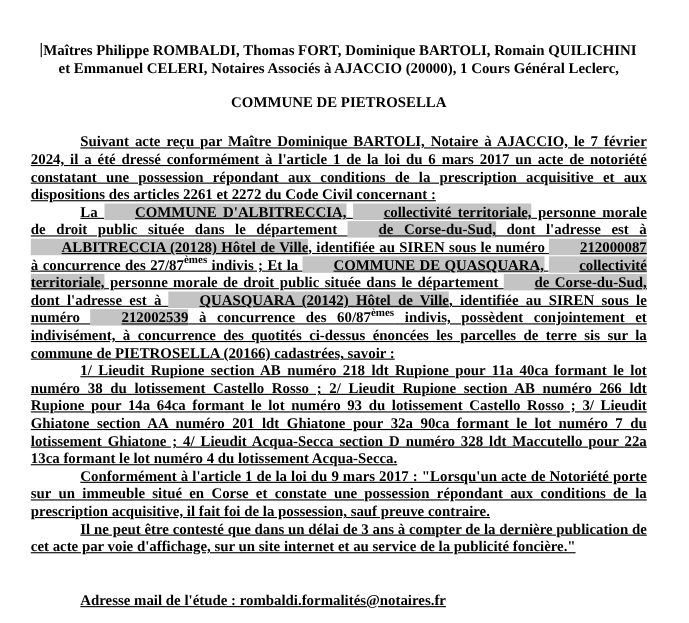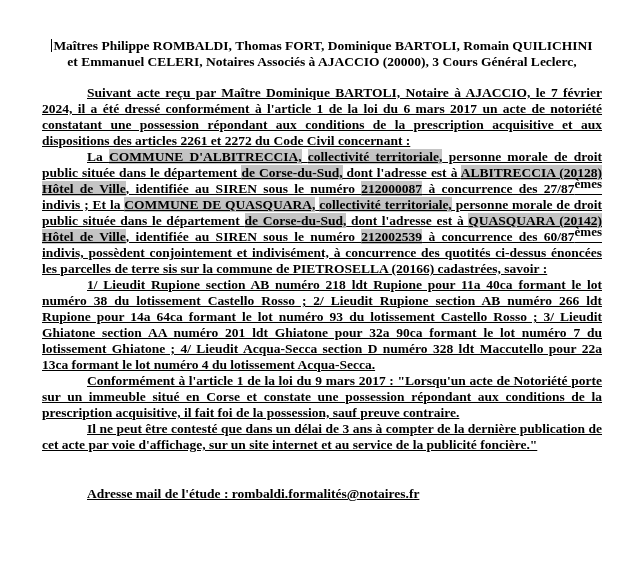--- a/index.html
+++ b/index.html
@@ -16,67 +16,68 @@
     color: #000000;
   }
   .page {
     position: relative;
     width: 626px;
     height: 566px;
     background: #ffffff;
   }
   .doc {
     position: absolute;
-    left: 42px;
+    left: 28px;
     top: 38px;
     width: 560px;
     font-size: 13.5px;
     line-height: 16px;
   }
   .center-line {
     text-align: center;
     margin: 0;
   }
   .header-block { margin-bottom: 15px; }
   .title-line { margin-bottom: 15px; }
   .subtitle-line { margin-bottom: 20px; }
   .para {
     margin: 0;
     text-align: justify;
     text-indent: 45px;
     text-decoration: underline;
   }
   .para.align-left { text-align: left; margin-top: 33px; }
-  .hl { background: #c4c4c4; }
+  .hl { background: #c4c4c4; padding-left: 28px; }
   sup {
-    font-size: 13px;
+    font-size: 10px;
     line-height: 0;
     vertical-align: super;
   }
   .caret {
     display: inline-block;
     width: 1px;
     height: 13px;
     background: #000;
     vertical-align: -2px;
     margin-right: 1px;
   }
 </style>
 </head>
 <body>
 
 <div class="page">
   <div class="doc">
 
     <div class="header-block">
       <p class="center-line"><span class="caret"></span><span>Maîtres Philippe ROMBALDI, Thomas FORT, Dominique BARTOLI, Romain QUILICHINI</span></p>
-      <p class="center-line"><span>et Emmanuel CELERI, Notaires Associés à AJACCIO (20000), 3 Cours Général Leclerc,</span></p>
+      <p class="center-line"><span>et Emmanuel CELERI, Notaires Associés à AJACCIO (20000), 1 Cours Général Leclerc,</span></p>
     </div>
 
 
+    <p class="center-line subtitle-line">COMMUNE DE PIETROSELLA</p>
 
     <div>
         <p class="para"><span>Suivant acte reçu par Maître Dominique BARTOLI, Notaire à AJACCIO, le 7 février 2024, il a été dressé conformément à l'article 1 de la loi du 6 mars 2017 un acte de notoriété constatant une possession répondant aux conditions de la prescription acquisitive et aux dispositions des articles 2261 et 2272 du Code Civil concernant :</span></p>
         <p class="para"><span>La </span><span class="hl">COMMUNE D'ALBITRECCIA,</span><span> </span><span class="hl">collectivité territoriale,</span><span> personne morale de droit public située dans le département </span><span class="hl">de Corse-du-Sud,</span><span> dont l'adresse est à </span><span class="hl">ALBITRECCIA (20128) Hôtel de Ville</span><span>, identifiée au SIREN sous le numéro </span><span class="hl">212000087</span><span> à concurrence des 27/87</span><sup>èmes</sup><span> indivis ; Et la </span><span class="hl">COMMUNE DE QUASQUARA,</span><span> </span><span class="hl">collectivité territoriale,</span><span> personne morale de droit public située dans le département </span><span class="hl">de Corse-du-Sud,</span><span> dont l'adresse est à </span><span class="hl">QUASQUARA (20142) Hôtel de Ville</span><span>, identifiée au SIREN sous le numéro </span><span class="hl">212002539</span><span> à concurrence des 60/87</span><sup>èmes</sup><span> indivis, possèdent conjointement et indivisément, à concurrence des quotités ci-dessus énoncées les parcelles de terre sis sur la commune de PIETROSELLA (20166) cadastrées, savoir :</span></p>
         <p class="para"><span>1/ Lieudit Rupione section AB numéro 218 ldt Rupione pour 11a 40ca formant le lot numéro 38 du lotissement Castello Rosso ; 2/ Lieudit Rupione section AB numéro 266 ldt Rupione pour 14a 64ca formant le lot numéro 93 du lotissement Castello Rosso ; 3/ Lieudit Ghiatone section AA numéro 201 ldt Ghiatone pour 32a 90ca formant le lot numéro 7 du lotissement Ghiatone ; 4/ Lieudit Acqua-Secca section D numéro 328 ldt Maccutello pour 22a 13ca formant le lot numéro 4 du lotissement Acqua-Secca.</span></p>
         <p class="para"><span>Conformément à l'article 1 de la loi du 9 mars 2017 : "Lorsqu'un acte de Notoriété porte sur un immeuble situé en Corse et constate une possession répondant aux conditions de la prescription acquisitive, il fait foi de la possession, sauf preuve contraire.</span></p>
         <p class="para"><span>Il ne peut être contesté que dans un délai de 3 ans à compter de la dernière publication de cet acte par voie d'affichage, sur un site internet et au service de la publicité foncière."</span></p>
         <p class="para align-left"><span>Adresse mail de l'étude : rombaldi.formalités@notaires.fr</span></p>
       </div>
 

